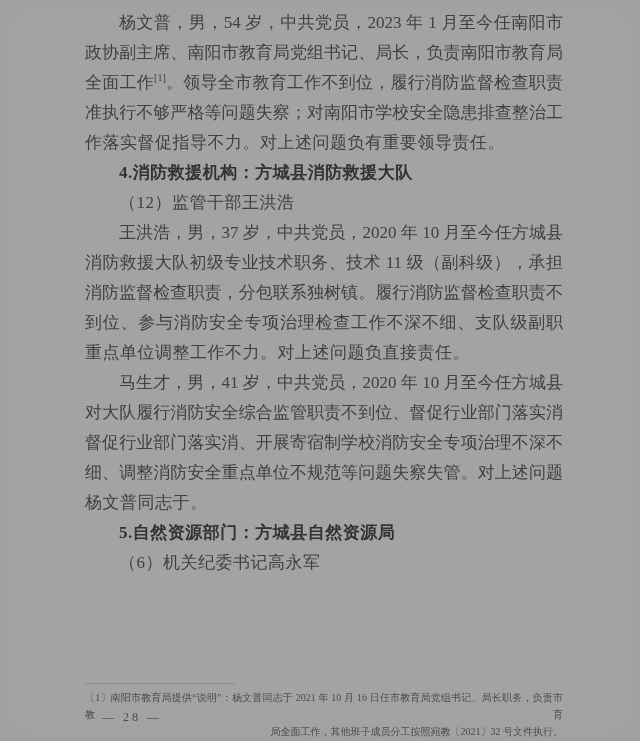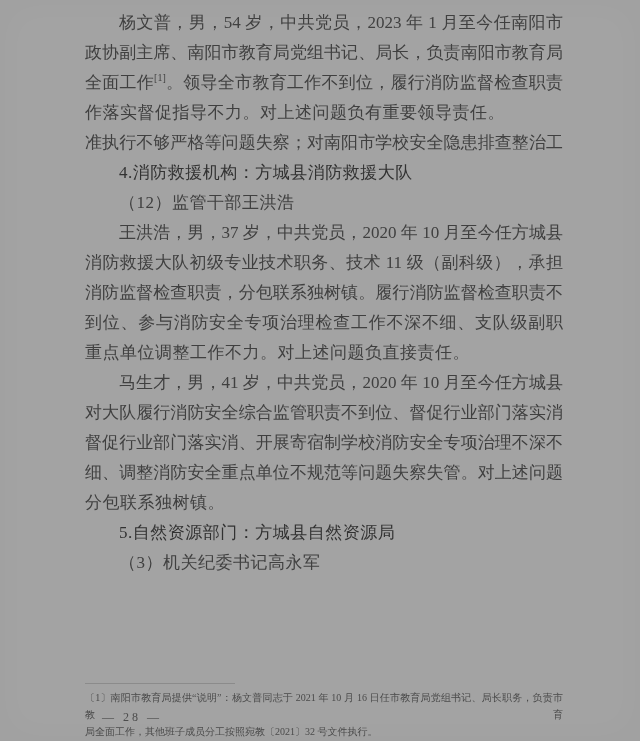--- a/index.html
+++ b/index.html
@@ -31,21 +31,21 @@
     letter-spacing: 0.5px;
   }
   .line.justify {
     white-space: normal;
     text-align: justify;
     text-align-last: justify;
     overflow: hidden;
     letter-spacing: 0;
   }
   .line.indent { text-indent: 34px; }
-  .line.heading { font-weight: normal; color: #323232; }
+  .line.heading { font-weight: bold; color: #323232; }
   sup {
     font-size: 10px;
     line-height: 0;
     vertical-align: super;
   }
   .footnote {
     position: absolute;
     left: 85px;
     top: 683px;
     width: 478px;
@@ -54,20 +54,21 @@
   }
   .footnote-rule {
     width: 150px;
     height: 0;
     border-top: 1px solid #8b8b8b;
     margin-bottom: 5px;
   }
   .fn-line {
     line-height: 17px;
     letter-spacing: 0;
+    text-align: right;
   }
   .fn-line.justify {
     text-align: justify;
     text-align-last: justify;
     overflow: hidden;
   }
   .page-number {
     position: absolute;
     left: 102px;
     top: 710px;
@@ -77,36 +78,36 @@
   }
 </style>
 </head>
 <body>
 
 <div class="page">
   <div class="content" id="doc-content">
       <div class="line justify indent">杨文普，男，54 岁，中共党员，2023 年 1 月至今任南阳市</div>
       <div class="line justify">政协副主席、南阳市教育局党组书记、局长，负责南阳市教育局</div>
       <div class="line justify"><span>全面工作</span><sup>[1]</sup><span>。领导全市教育工作不到位，履行消防监督检查职责不</span></div>
+      <div class="line justify">准执行不够严格等问题失察；对南阳市学校安全隐患排查整治工</div>
       <div class="line">作落实督促指导不力。对上述问题负有重要领导责任。</div>
-      <div class="line justify">准执行不够严格等问题失察；对南阳市学校安全隐患排查整治工</div>
       <div class="line indent heading">4.消防救援机构：方城县消防救援大队</div>
       <div class="line indent">（12）监管干部王洪浩</div>
       <div class="line justify indent">王洪浩，男，37 岁，中共党员，2020 年 10 月至今任方城县</div>
       <div class="line justify">消防救援大队初级专业技术职务、技术 11 级（副科级），承担</div>
       <div class="line justify">消防监督检查职责，分包联系独树镇。履行消防监督检查职责不</div>
       <div class="line justify">到位、参与消防安全专项治理检查工作不深不细、支队级副职</div>
       <div class="line">重点单位调整工作不力。对上述问题负直接责任。</div>
       <div class="line justify indent">马生才，男，41 岁，中共党员，2020 年 10 月至今任方城县</div>
       <div class="line justify">对大队履行消防安全综合监管职责不到位、督促行业部门落实消</div>
       <div class="line justify">督促行业部门落实消、开展寄宿制学校消防安全专项治理不深不</div>
       <div class="line justify">细、调整消防安全重点单位不规范等问题失察失管。对上述问题</div>
-      <div class="line">分包联系独树镇。</div>
+      <div class="line">杨文普同志于。</div>
       <div class="line indent heading">5.自然资源部门：方城县自然资源局</div>
-      <div class="line indent">（3）机关纪委书记高永军</div>
+      <div class="line indent">（6）机关纪委书记高永军</div>
     </div>
   <div class="footnote">
     <div class="footnote-rule"></div>
     <div id="footnote-lines">
         <div class="fn-line justify">〔1〕南阳市教育局提供“说明”：杨文普同志于 2021 年 10 月 16 日任市教育局党组书记、局长职务，负责市教育</div>
         <div class="fn-line">局全面工作，其他班子成员分工按照宛教〔2021〕32 号文件执行。</div>
       </div>
   </div>
   <div class="page-number">— 28 —</div>
 </div>

